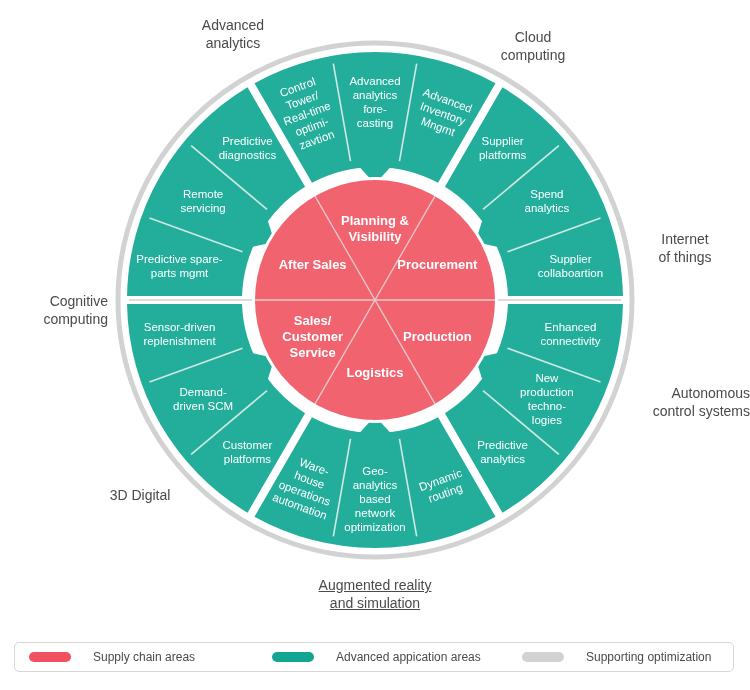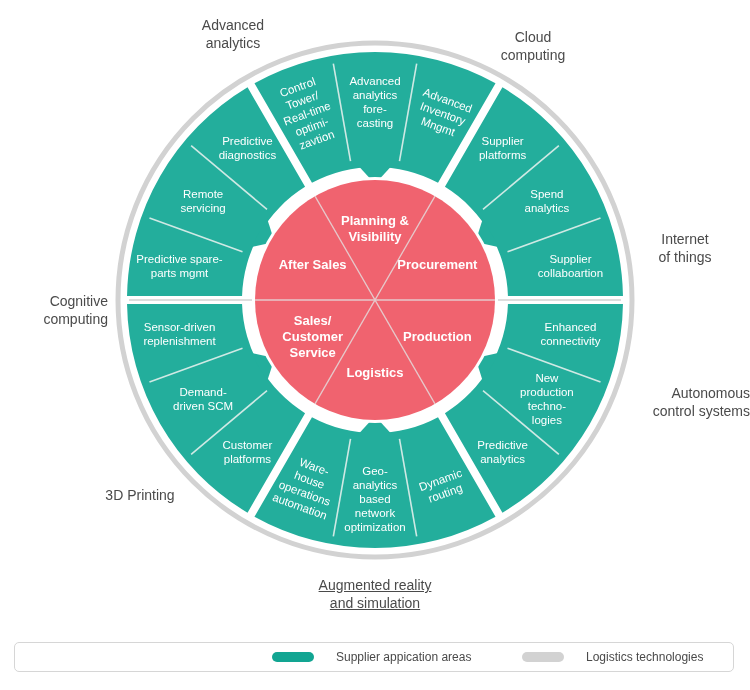--- a/index.html
+++ b/index.html
@@ -89,25 +89,29 @@
       <text x="312.6461709275204" y="336" fill="#ffffff" font-size="13" font-weight="bold" text-anchor="middle" font-family="Liberation Sans, sans-serif"><tspan x="312.6461709275204" y="325">Sales/</tspan><tspan x="312.6461709275204" y="341">Customer</tspan><tspan x="312.6461709275204" y="357">Service</tspan></text>
       <text x="312.6461709275204" y="264" fill="#ffffff" font-size="13" font-weight="bold" text-anchor="middle" font-family="Liberation Sans, sans-serif"><tspan x="312.6461709275204" y="269">After Sales</tspan></text>
     </g>
 </svg>
 
 <div class="tech-label" style="left:188px; top:16px; width:90px;"><span>Advanced<br>analytics</span></div>
 <div class="tech-label" style="left:483px; top:28px; width:100px;"><span>Cloud<br>computing</span></div>
 <div class="tech-label" style="left:640px; top:230px; width:90px;"><span>Internet<br>of things</span></div>
 <div class="tech-label" style="left:620px; top:384px; width:130px;text-align:right;"><span>Autonomous<br>control systems</span></div>
 <div class="tech-label" style="left:300px; top:576px; width:150px;text-decoration:underline;"><span>Augmented reality<br>and simulation</span></div>
-<div class="tech-label" style="left:90px; top:486px; width:100px;"><span>3D Printing</span></div>
+<div class="tech-label" style="left:90px; top:486px; width:100px;"><span>3D Digital</span></div>
 <div class="tech-label" style="left:18px; top:292px; width:90px;text-align:right;"><span>Cognitive<br>computing</span></div>
 
 <div class="legend">
+  <div class="legend-item" style="left:14px;">
+    <div class="swatch" style="background:#f0505f;"></div>
+    <span class="legend-label">Supply chain areas</span>
+  </div>
   <div class="legend-item" style="left:257px;">
     <div class="swatch" style="background:#12a592;"></div>
-    <span class="legend-label">Supplier appication areas</span>
+    <span class="legend-label">Advanced appication areas</span>
   </div>
   <div class="legend-item" style="left:507px;">
     <div class="swatch" style="background:#d2d2d2;"></div>
-    <span class="legend-label">Logistics technologies</span>
+    <span class="legend-label">Supporting optimization</span>
   </div>
 </div>
 
 </body></html>

